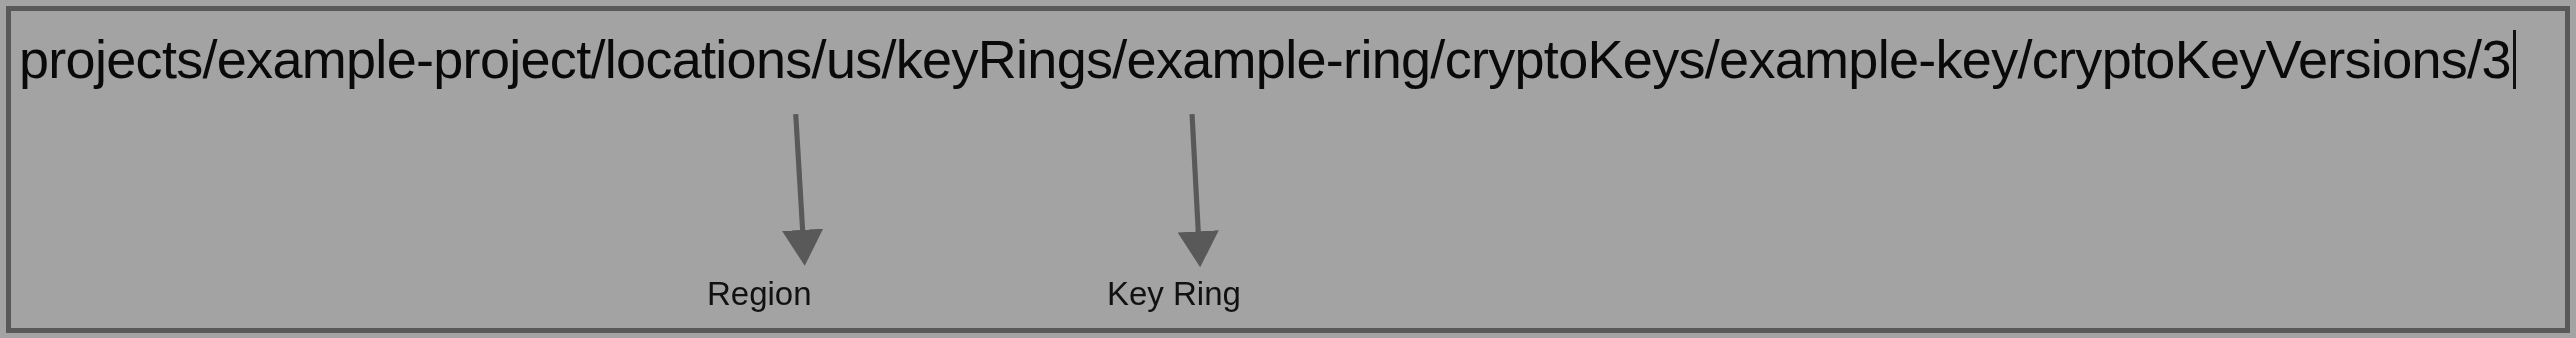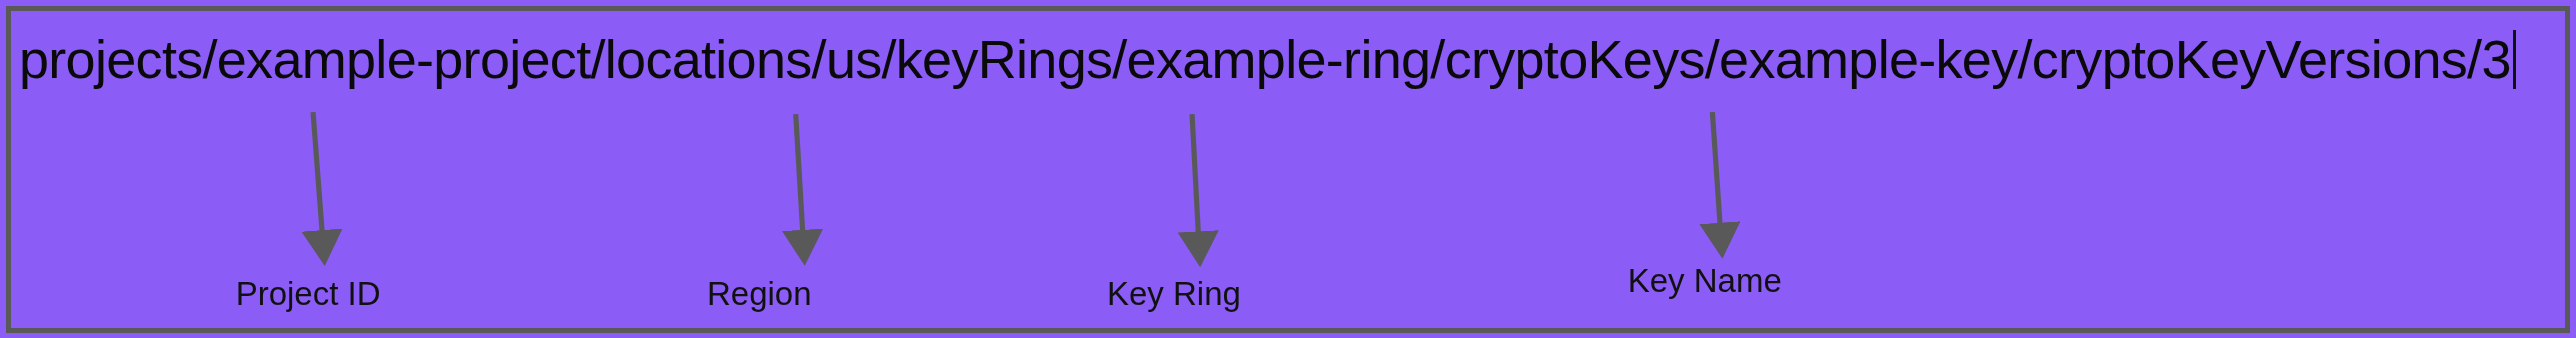--- a/index.html
+++ b/index.html
@@ -10,21 +10,21 @@
   }
   body {
     font-family: "Liberation Sans", sans-serif;
   }
 
   
   #diagram-root {
     position: relative;
     width: 2576px;
     height: 339px;
-    background: #8b5cf6;
+    background: #a3a3a3;
     overflow: hidden;
     box-sizing: border-box;
   }
 
   .frame-border {
     position: absolute;
     left: 5.9px;
     top: 5.9px;
     width: 2564px;
     height: 327px;
@@ -100,31 +100,20 @@
 
 <div id="diagram-root">
 
   <div class="frame-border"></div>
 
   <div class="resource-path-row">
     <span class="resource-path-text">projects/example-project/locations/us/keyRings/example-ring/cryptoKeys/example-key/cryptoKeyVersions/3</span>
     <span class="text-caret"></span>
   </div>
 
-  <div class="callout" id="callout-project-id">
-    <svg class="callout-arrow" width="309" height="169" viewBox="0 0 420 230">
-      <defs>
-        <marker id="arrowhead-1" markerWidth="7" markerHeight="8" refX="1.5" refY="4" orient="auto" markerUnits="strokeWidth">
-          <path d="M0,0 L7,4 L0,8 z" fill="#595959"></path>
-        </marker>
-      </defs>
-      <line x1="125" y1="7" x2="138" y2="178" stroke="#595959" stroke-width="7" marker-end="url(#arrowhead-1)"></line>
-    </svg>
-    <span class="callout-label">Project ID</span>
-  </div>
 
   <div class="callout" id="callout-region">
     <svg class="callout-arrow" width="295" height="169" viewBox="0 0 400 230">
       <defs>
         <marker id="arrowhead-2" markerWidth="7" markerHeight="8" refX="1.5" refY="4" orient="auto" markerUnits="strokeWidth">
           <path d="M0,0 L7,4 L0,8 z" fill="#595959"></path>
         </marker>
       </defs>
       <line x1="120" y1="7" x2="130" y2="175" stroke="#595959" stroke-width="7" marker-end="url(#arrowhead-2)"></line>
     </svg>
@@ -136,26 +125,15 @@
       <defs>
         <marker id="arrowhead-3" markerWidth="7" markerHeight="8" refX="1.5" refY="4" orient="auto" markerUnits="strokeWidth">
           <path d="M0,0 L7,4 L0,8 z" fill="#595959"></path>
         </marker>
       </defs>
       <line x1="115" y1="7" x2="124" y2="177" stroke="#595959" stroke-width="7" marker-end="url(#arrowhead-3)"></line>
     </svg>
     <span class="callout-label">Key Ring</span>
   </div>
 
-  <div class="callout" id="callout-key-name">
-    <svg class="callout-arrow" width="309" height="169" viewBox="0 0 420 230">
-      <defs>
-        <marker id="arrowhead-4" markerWidth="7" markerHeight="8" refX="1.5" refY="4" orient="auto" markerUnits="strokeWidth">
-          <path d="M0,0 L7,4 L0,8 z" fill="#595959"></path>
-        </marker>
-      </defs>
-      <line x1="135" y1="7" x2="146" y2="168" stroke="#595959" stroke-width="7" marker-end="url(#arrowhead-4)"></line>
-    </svg>
-    <span class="callout-label">Key Name</span>
-  </div>
 
 </div>
 
 
 </body></html>

